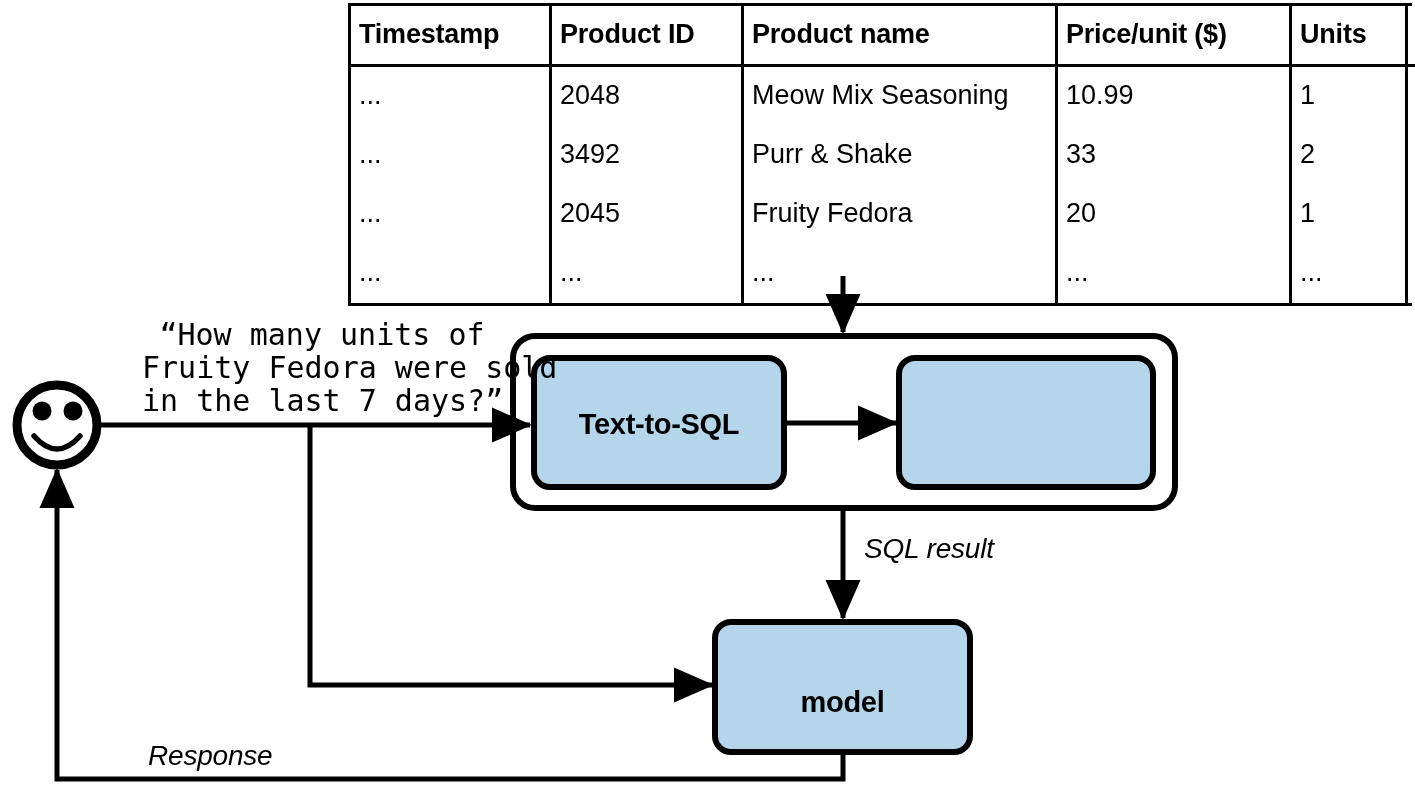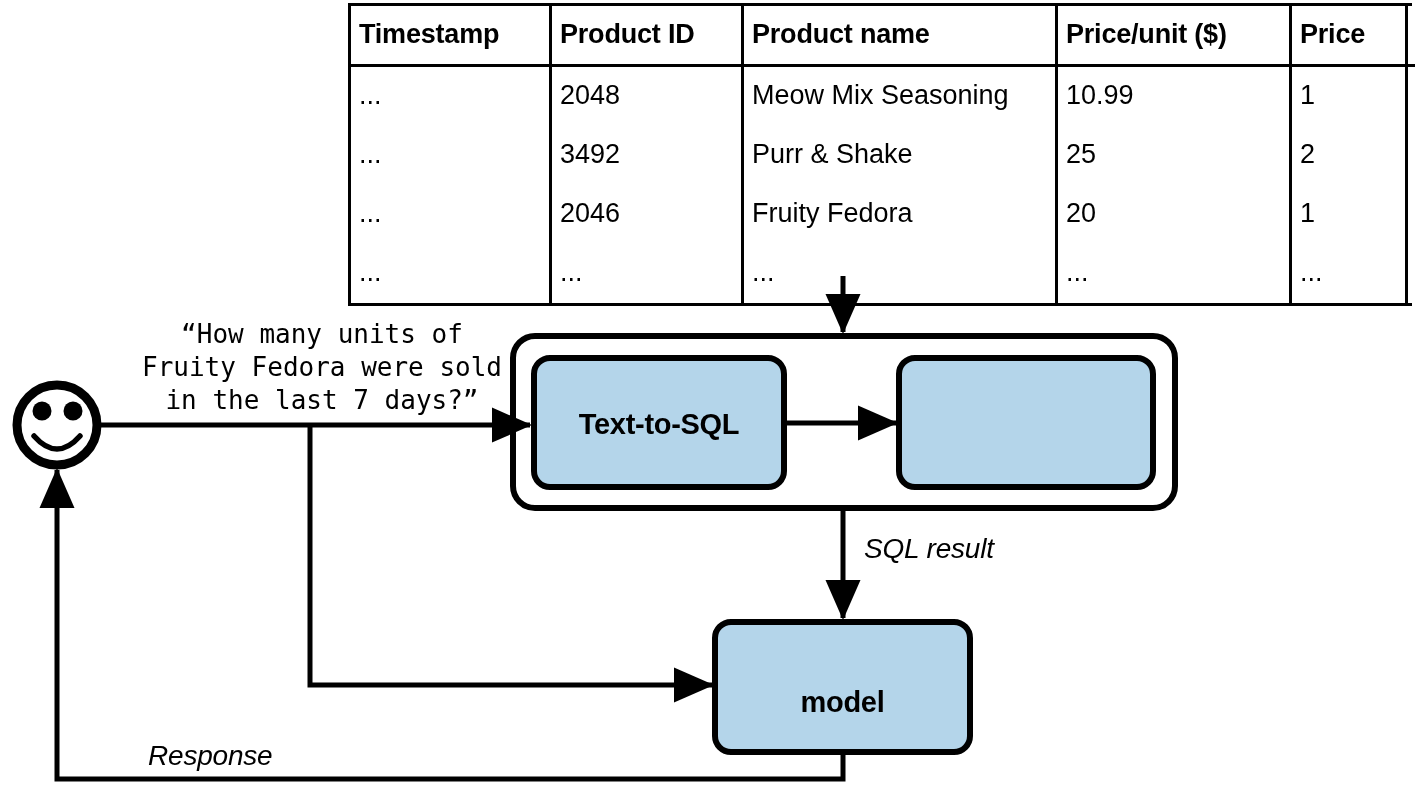--- a/index.html
+++ b/index.html
@@ -77,21 +77,21 @@
   .lbl {
     position: absolute;
     white-space: pre;
   }
   .question {
     left: 142px;
     top: 318px;
     width: 360px;
     text-align: center;
     font-family: "DejaVu Sans Mono", monospace;
-    font-size: 26px;
+    font-size: 30px;
     line-height: 33px;
     letter-spacing: 0px;
   }
   .boxlabel {
     position: absolute;
     font-weight: bold;
     font-size: 29px;
     text-align: center;
     letter-spacing: -0.3px;
     line-height: 1.14;
@@ -113,44 +113,44 @@
 <div id="stage">
 
   <div class="tbl-wrap">
     <table class="datatable">
       <thead>
         <tr>
           <th class="col-ts">Timestamp</th>
           <th class="col-pid">Product ID</th>
           <th class="col-pname">Product name</th>
           <th class="col-price">Price/unit ($)</th>
-          <th class="col-units">Price</th>
+          <th class="col-units">Units</th>
           <th class="col-total">Total</th>
         </tr>
       </thead>
       <tbody>
         <tr>
           <td>...</td>
           <td>2048</td>
           <td>Meow Mix Seasoning</td>
           <td>10.99</td>
           <td>1</td>
           <td>10.99</td>
         </tr>
         <tr>
           <td>...</td>
           <td>3492</td>
           <td>Purr &amp; Shake</td>
-          <td>25</td>
+          <td>33</td>
           <td>2</td>
           <td>50</td>
         </tr>
         <tr>
           <td>...</td>
-          <td>2046</td>
+          <td>2045</td>
           <td>Fruity Fedora</td>
           <td>20</td>
           <td>1</td>
           <td>18</td>
         </tr>
         <tr>
           <td>...</td>
           <td>...</td>
           <td>...</td>
           <td>...</td>

